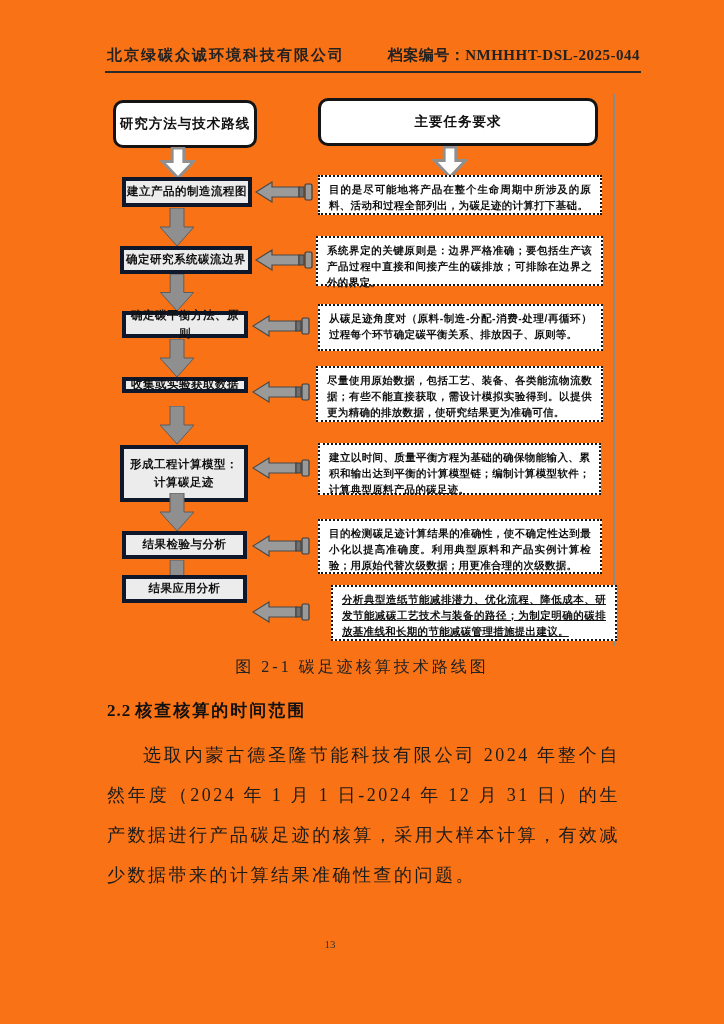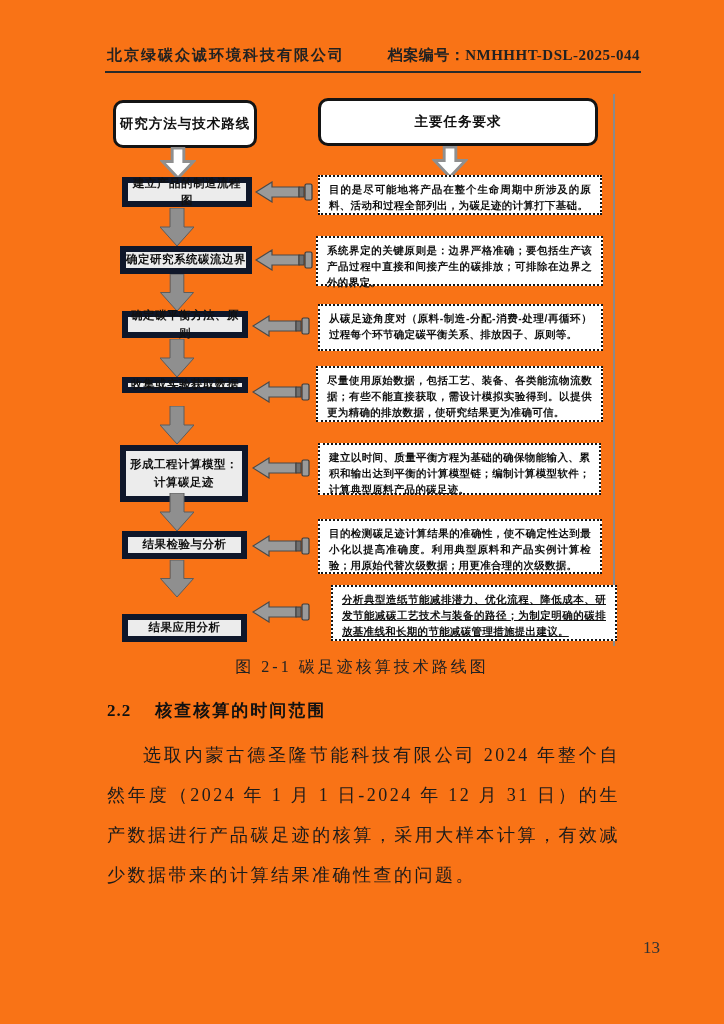--- a/index.html
+++ b/index.html
@@ -28,21 +28,21 @@
   
   .round-box {
     position:absolute;
     border:3px solid #141414; border-radius:10px; background:#fff;
     display:flex; align-items:center; justify-content:center;
     font-family:"Liberation Sans","DejaVu Sans",sans-serif;
     font-weight:700; font-size:13.5px; letter-spacing:1px; color:#111;
   }
   .flow-box {
     position:absolute;
-    border:6px solid #0f172a; background:#ececec;
+    border:4px solid #0f172a; background:#ececec;
     display:flex; align-items:center; justify-content:center;
     text-align:center;
     font-family:"Liberation Sans","DejaVu Sans",sans-serif;
     font-weight:700; font-size:11.5px; letter-spacing:0.5px; color:#111;
     white-space:pre-line; line-height:1.5;
   }
   .task-box {
     position:absolute;
     border:2px dotted #141414; background:#fff;
     padding:5px 9px 4px 9px;
@@ -58,29 +58,29 @@
   }
   .caption {
     position:absolute; left:0; top:657px; width:724px;
     text-align:center; font-size:16px; letter-spacing:3px; color:#222;
   }
   
   .sec-head {
     position:absolute; left:107px; top:699px;
     font-size:17px; font-weight:700; color:#111; letter-spacing:2px;
   }
-  .sec-num { margin-right:24px; letter-spacing:1px; }
+  .sec-num { margin-right:4px; letter-spacing:1px; }
   .body-para {
     position:absolute; left:107px; top:735px; width:513px;
     font-size:18px; line-height:40px; letter-spacing:2.5px;
     text-align:justify; text-indent:2em; color:#1b1b1b;
   }
   .page-num {
     position:absolute; left:0; top:938px; width:660px;
-    text-align:right; font-size:17px; color:#333;
+    text-align:center; font-size:11px; color:#333;
   }
 </style>
 </head>
 <body>
 
 <div class="page">
 
   <div class="hdr-left">北京绿碳众诚环境科技有限公司</div>
   <div class="hdr-right">档案编号：NMHHHT-DSL-2025-044</div>
   <div class="hdr-rule"></div>
@@ -191,21 +191,21 @@
       </svg>
   </div>
   <div class="task-box" style="left:318px; top:519px; width:284px; height:55px;">目的检测碳足迹计算结果的准确性，使不确定性达到最小化以提高准确度。利用典型原料和产品实例计算检验；用原始代替次级数据；用更准合理的次级数据。</div>
 
   <div class="arrow" style="left:160px; top:560px; width:34px; height:37px;">
     <svg viewBox="0 0 34 38">
         <path d="M10 0 H24 V19 H34 L17 38 L0 19 H10 Z" fill="#8f8f8f" stroke="#5c5c5c" stroke-width="1"></path>
       </svg>
   </div>
 
-  <div class="flow-box" style="left:122px; top:614px; width:125px; height:28px;">结果应用分析</div>
+  <div class="flow-box" style="left:122px; top:575px; width:125px; height:28px;">结果应用分析</div>
   <div class="arrow" style="left:252px; top:601px; width:60px; height:22px;">
     <svg viewBox="0 0 60 22">
         <path d="M1 11 L17 1 V6 H44 V16 H17 V21 Z" fill="#9a9a9a" stroke="#4a4a4a" stroke-width="1.2"></path>
         <rect x="44" y="6" width="5" height="10" fill="#6f6f6f" stroke="#3c3c3c" stroke-width="1"></rect>
         <rect x="50" y="3" width="7" height="16" rx="1.5" fill="#9a9a9a" stroke="#3c3c3c" stroke-width="1.2"></rect>
       </svg>
   </div>
   <div class="task-box" style="left:331px; top:585px; width:286px; height:56px;text-decoration:underline;">分析典型造纸节能减排潜力、优化流程、降低成本、研发节能减碳工艺技术与装备的路径；为制定明确的碳排放基准线和长期的节能减碳管理措施提出建议。</div>
 
   <div class="caption">图 2-1 碳足迹核算技术路线图</div>

